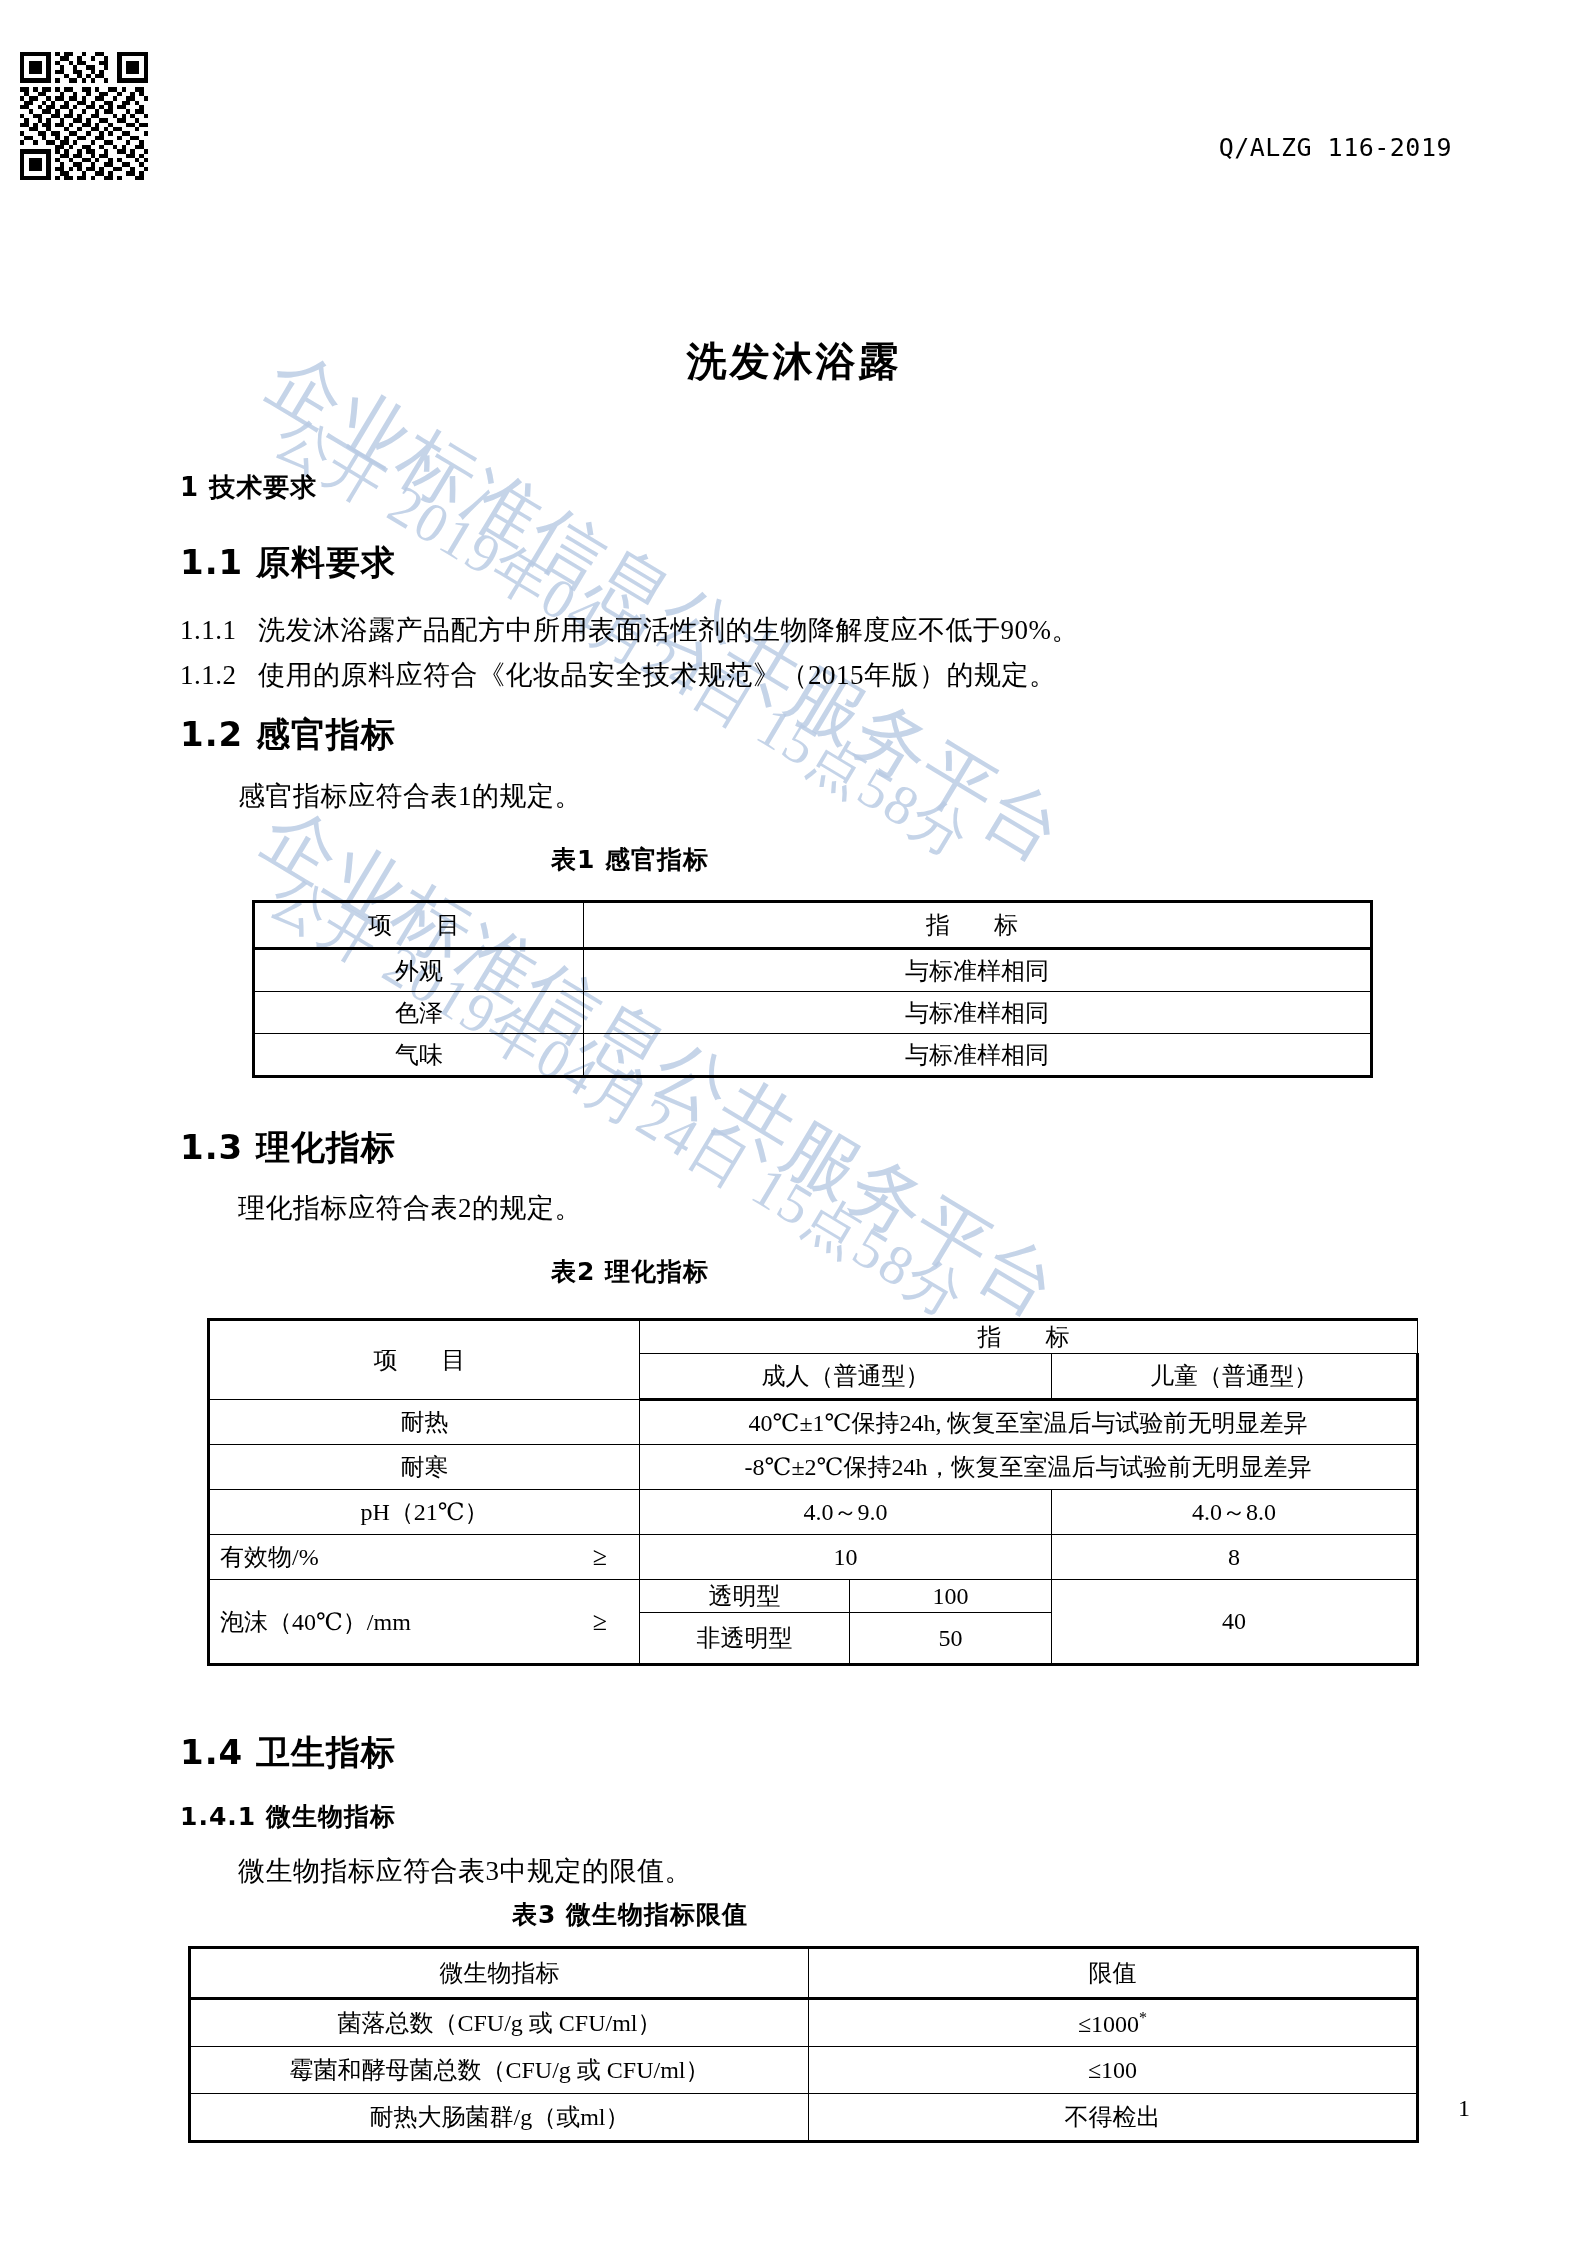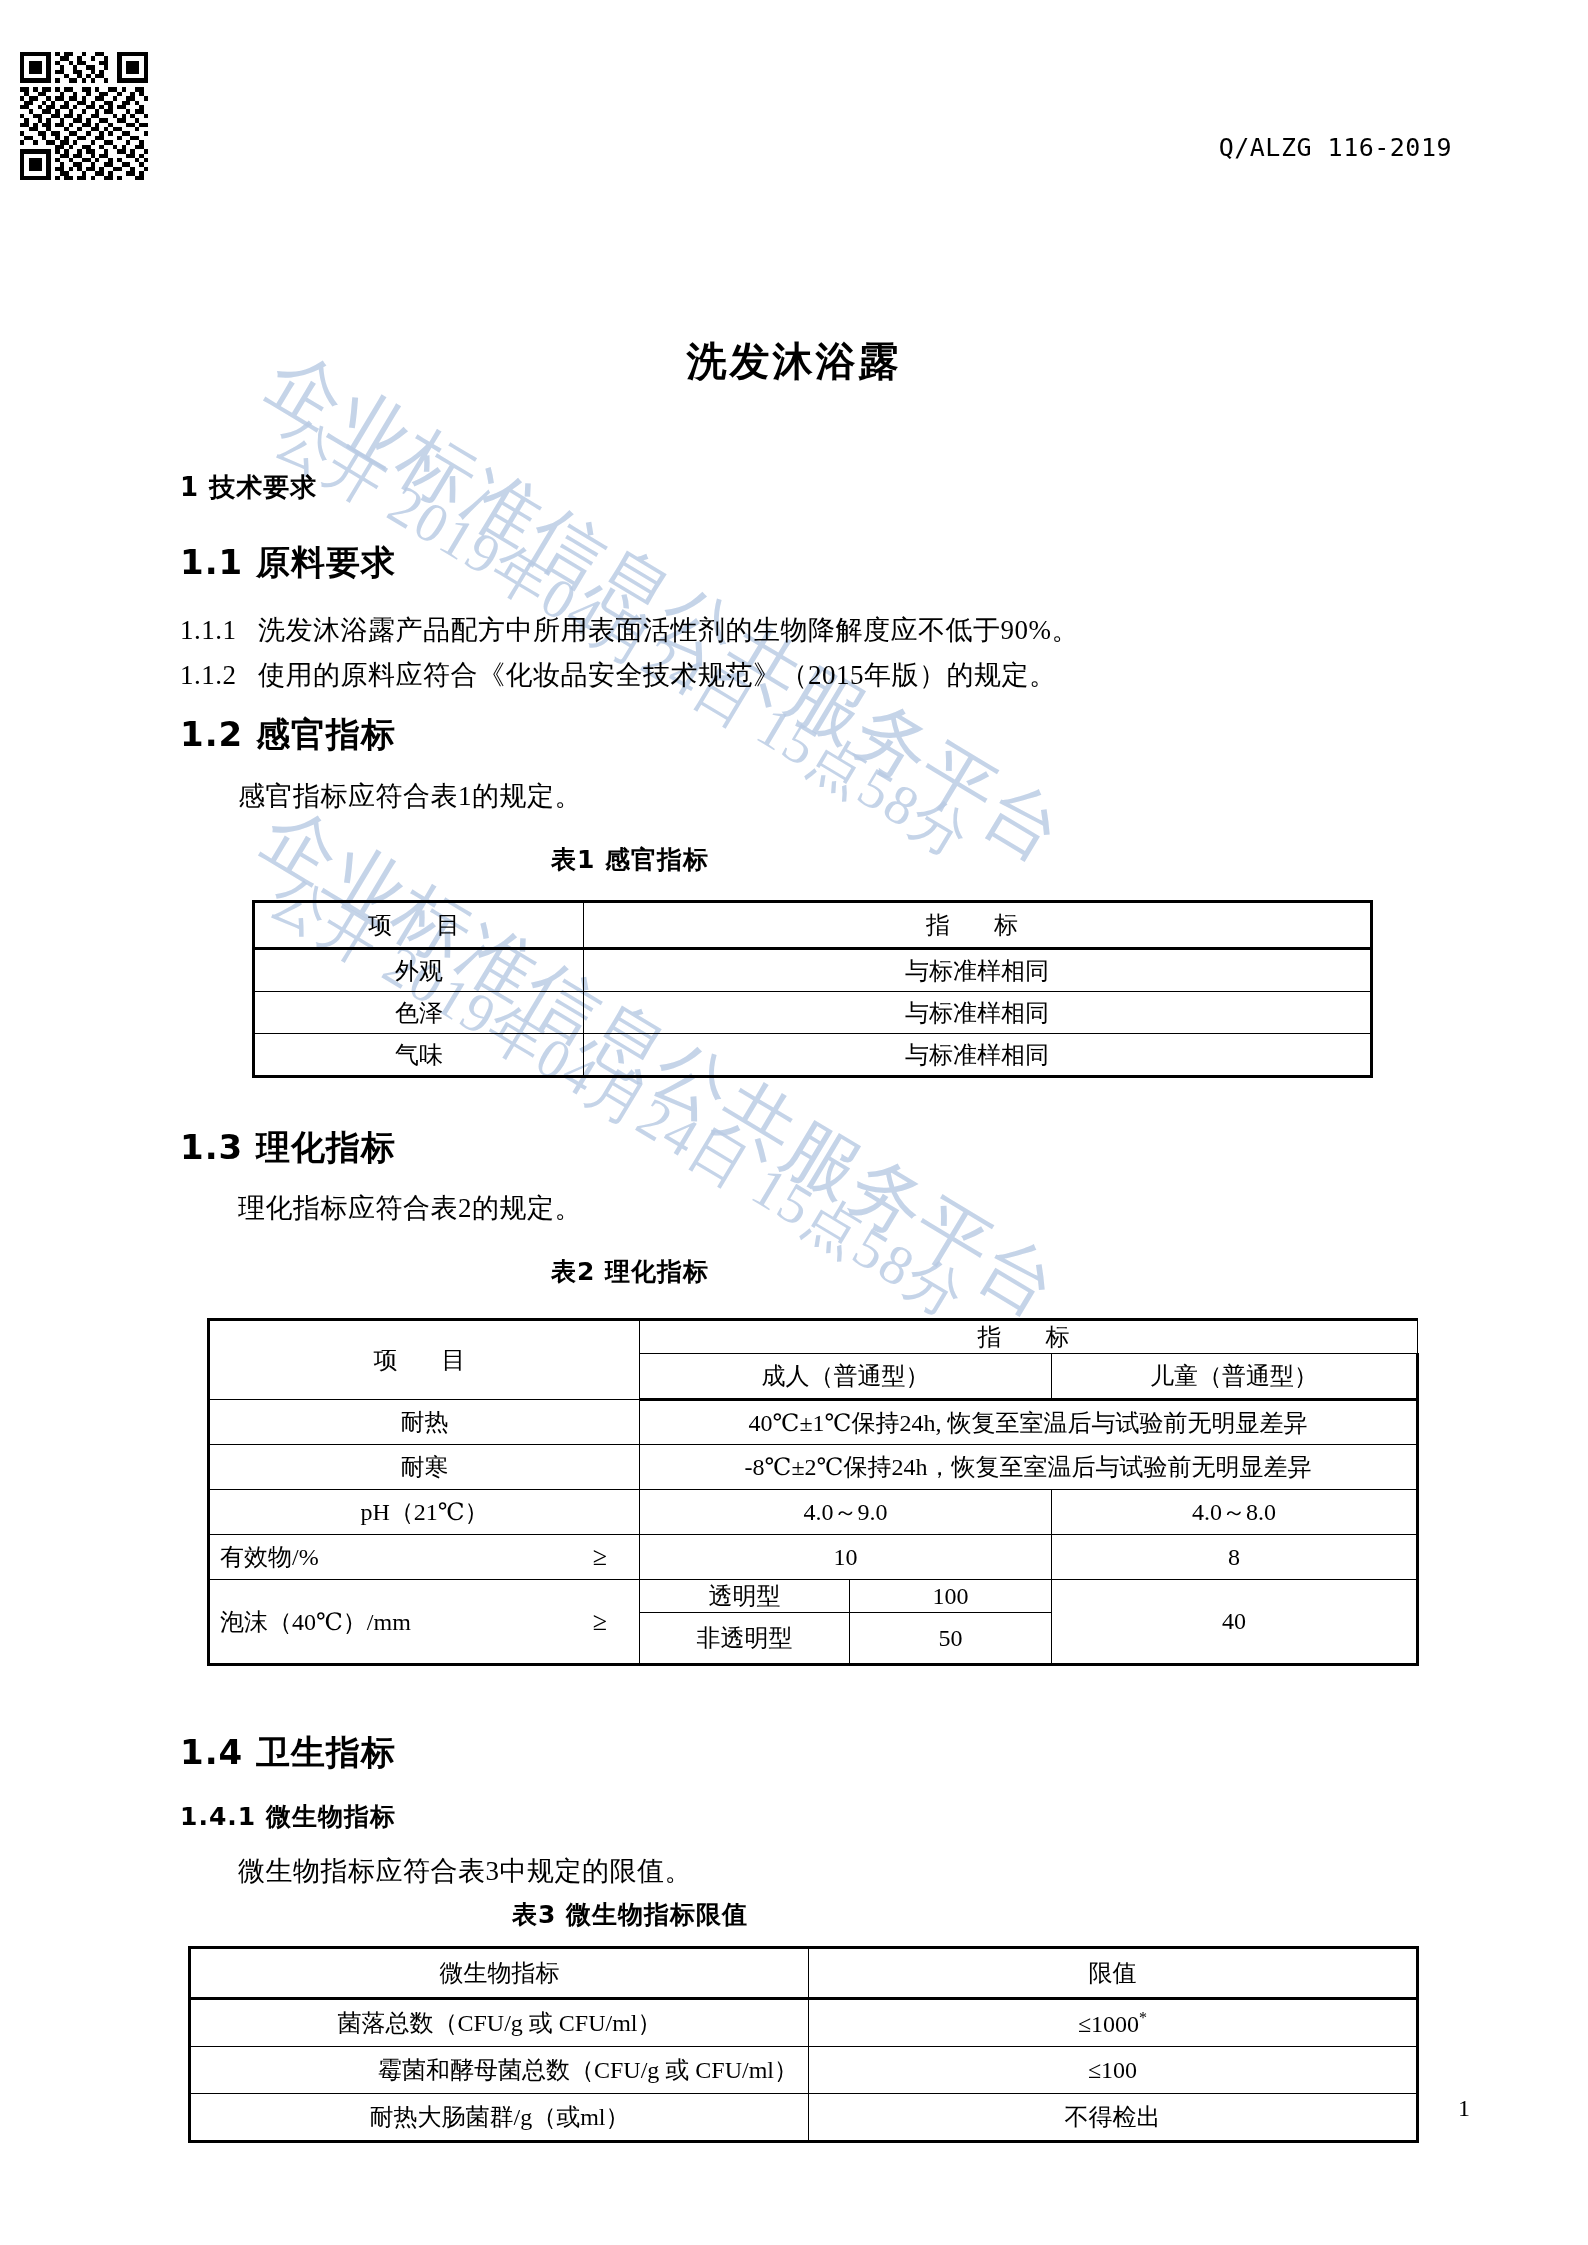--- a/index.html
+++ b/index.html
@@ -519,21 +519,21 @@
       <tbody>
         <tr>
           <td class="t-outer-top t-outer-left t-head-bottom" style="height:48px;">微生物指标</td>
           <td class="t-outer-top t-outer-right t-head-bottom">限值</td>
         </tr>
         <tr>
           <td class="t-outer-left left" style="height:46px;">菌落总数（CFU/g 或 CFU/ml）</td>
           <td class="t-outer-right"><span>≤1000</span><span class="sup">*</span></td>
         </tr>
         <tr>
-          <td class="t-outer-left left" style="height:46px;text-align:right;">霉菌和酵母菌总数（CFU/g 或 CFU/ml）</td>
+          <td class="t-outer-left left" style="height:46px;">霉菌和酵母菌总数（CFU/g 或 CFU/ml）</td>
           <td class="t-outer-right">≤100</td>
         </tr>
         <tr>
           <td class="t-outer-left t-outer-bottom left" style="height:46px;">耐热大肠菌群/g（或ml）</td>
           <td class="t-outer-right t-outer-bottom">不得检出</td>
         </tr>
       </tbody>
     </table>
 
   </div>

